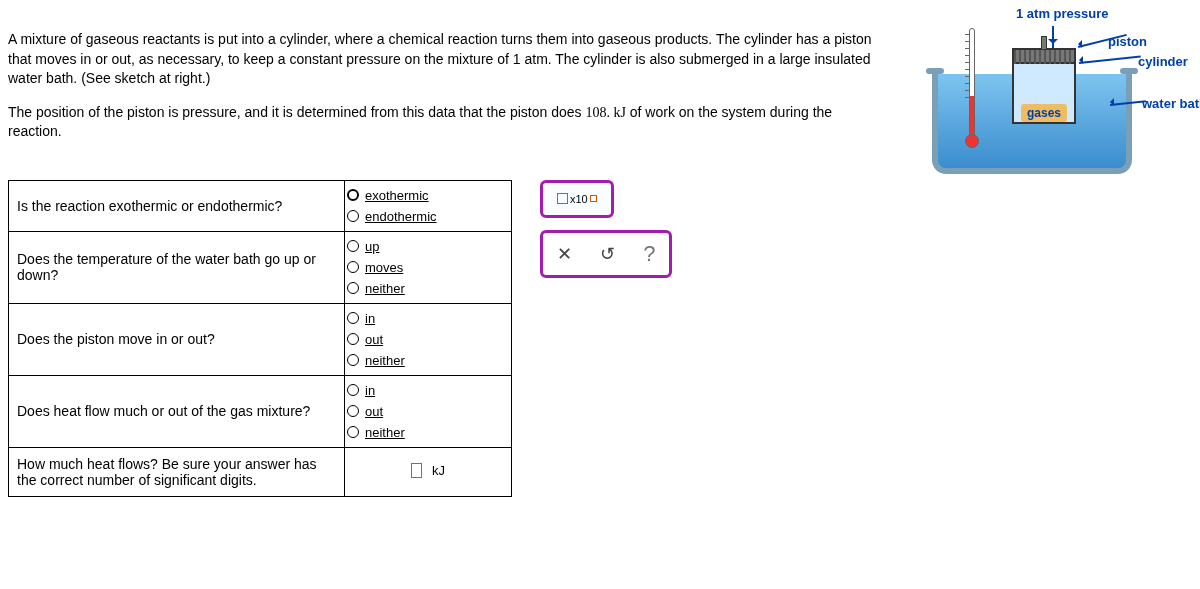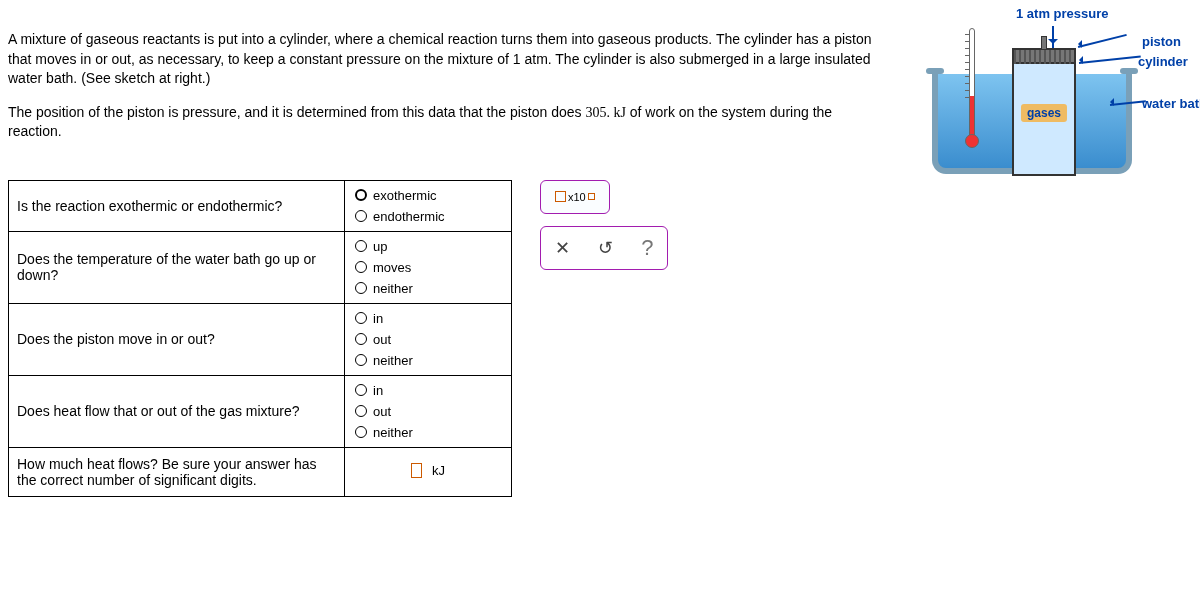--- a/index.html
+++ b/index.html
@@ -15,72 +15,72 @@
     .problem-text p { margin-bottom: 14px; }
     .math { font-family: 'Times New Roman', serif; }
     .main-row { display: flex; gap: 28px; margin-top: 38px; align-items: flex-start; }
     table.answers {
       border-collapse: collapse;
       border: 1px solid #000;
       width: 504px;
     }
     table.answers td { border: 1px solid #000; vertical-align: middle; }
     table.answers td.qcell { padding: 8px 8px; width: 336px; font-size: 14px; }
-    table.answers td.acell { padding: 4px 10px; font-size: 13px; }
+    table.answers td.acell { padding: 4px 2px; font-size: 13px; text-decoration: underline; }
     .opt { display: flex; align-items: center; gap: 6px; padding: 3px 0; }
     .radio {
       width: 12px; height: 12px; border: 1.5px solid #000; border-radius: 50%;
       display: inline-block; flex-shrink: 0;
     }
     .radio.selected { border: 2px solid #000; position: relative; }
     .radio.selected::after {
       content: ""; position: absolute; inset: 2px; border-radius: 50%; background: transparent;
     }
     .square { width: 11px; height: 11px; border: 1.5px solid #cc5a00; display: inline-block; }
     .small-square { width: 7px; height: 7px; border: 1.5px solid #cc5a00; display: inline-block; }
     .input-box { display:inline-flex; align-items:center; gap:10px; }
     .kj-box .square { width:11px; height:15px; }
     .tool-col { display: flex; flex-direction: column; gap: 12px; align-items: flex-start; }
     .tool-box {
-      border: 1px solid #a21caf; border-radius: 6px; padding: 10px 14px;
+      border: 3px solid #a21caf; border-radius: 6px; padding: 10px 14px;
       display: flex; align-items: center; justify-content: center;
       background: #fafdff;
     }
     .tool-box.white { background: #fff; }
     .tool-row { display: flex; gap: 28px; align-items: center; }
     .icon-btn { cursor: pointer; color:#444; font-size:18px; line-height:1; }
     .x10 { display:inline-flex; align-items:center; gap:2px; }
     .x10 sup { font-size:10px; }
 
     
     .diagram {
       position: absolute; right: 12px; top: 4px; width: 278px; height: 186px;
       font-family: Arial, sans-serif;
     }
     .lbl { position:absolute; font-size:13px; font-weight:600; color:#0040a8; white-space:nowrap; }
     .lbl-pressure { top:2px; left:106px; }
-    .lbl-piston { top:30px; left:232px; }
+    .lbl-piston { top:30px; left:198px; }
     .lbl-cylinder { top:50px; left:228px;text-align:center; }
     .lbl-water { top:92px; left:232px; }
     .arrow-down { position:absolute; top:22px; left:142px; width:2px; height:22px; background:#0040a8; }
     .arrow-down::after { content:""; position:absolute; bottom:-1px; left:-4px; border:5px solid transparent; border-top-color:#0040a8; }
     .beaker {
       position:absolute; top:70px; left:22px; width:200px; height:100px;
       border:6px solid #7aa0b8; border-top:none; border-radius:0 0 14px 14px;
       background: linear-gradient(#7ec4f0, #3a8dce);
       overflow:visible;
     }
     .beaker::before, .beaker::after {
       content:""; position:absolute; top:-6px; width:18px; height:6px; background:#7aa0b8;
       border-radius:3px;
     }
     .beaker::before { left:-12px; }
     .beaker::after { right:-12px; }
     .cylinder {
-      position:absolute; top:44px; left:102px; width:64px; height:128px;
+      position:absolute; top:44px; left:102px; width:64px; height:76px;
       border:2px solid #333; background:#cfe9ff; z-index:3;
     }
     .piston {
       position:absolute; top:0; left:0; right:0; height:14px;
       background:#777; border-bottom:2px solid #333;
     }
     .hatch {
       position:absolute; top:0; left:0; right:0; height:14px;
       background: repeating-linear-gradient(90deg,#555 0 2px, transparent 2px 5px);
     }
@@ -109,21 +109,21 @@
     .arr-piston { top:36px; left:164px; border-right-color:#0040a8; }
     .arr-cyl { top:52px; left:165px; border-right-color:#0040a8; }
     .arr-water { top:94px; left:196px; border-right-color:#0040a8; }
   </style>
 </head>
 <body>
 
 <div class="problem-text">
   <p><span>A mixture of gaseous reactants is put into a cylinder, where a chemical reaction turns them into gaseous products. The cylinder has a piston that moves in or out, as necessary, to keep a constant pressure on the mixture of 1 atm. The cylinder is also submerged in a large insulated water bath. (See sketch at right.)</span></p>
   <p>
-    <span>The position of the piston is pressure, and it is determined from this data that the piston does </span><span class="math">305. kJ</span><span> of work on the system during the reaction.</span>
+    <span>The position of the piston is pressure, and it is determined from this data that the piston does </span><span class="math">108. kJ</span><span> of work on the system during the reaction.</span>
   </p>
 </div>
 
 <div class="main-row">
   <table class="answers">
     <tbody>
         <tr>
       <td class="qcell">Is the reaction exothermic or endothermic?</td>
       <td class="acell">
         <div class="opt">
@@ -164,21 +164,21 @@
               <span class="radio"></span>
               <span>out</span>
             </div>
         <div class="opt">
               <span class="radio"></span>
               <span>neither</span>
             </div>
       </td>
     </tr>
     <tr>
-      <td class="qcell">Does heat flow that or out of the gas mixture?</td>
+      <td class="qcell">Does heat flow much or out of the gas mixture?</td>
       <td class="acell">
         <div class="opt">
               <span class="radio"></span>
               <span>in</span>
             </div>
         <div class="opt">
               <span class="radio"></span>
               <span>out</span>
             </div>
         <div class="opt">

